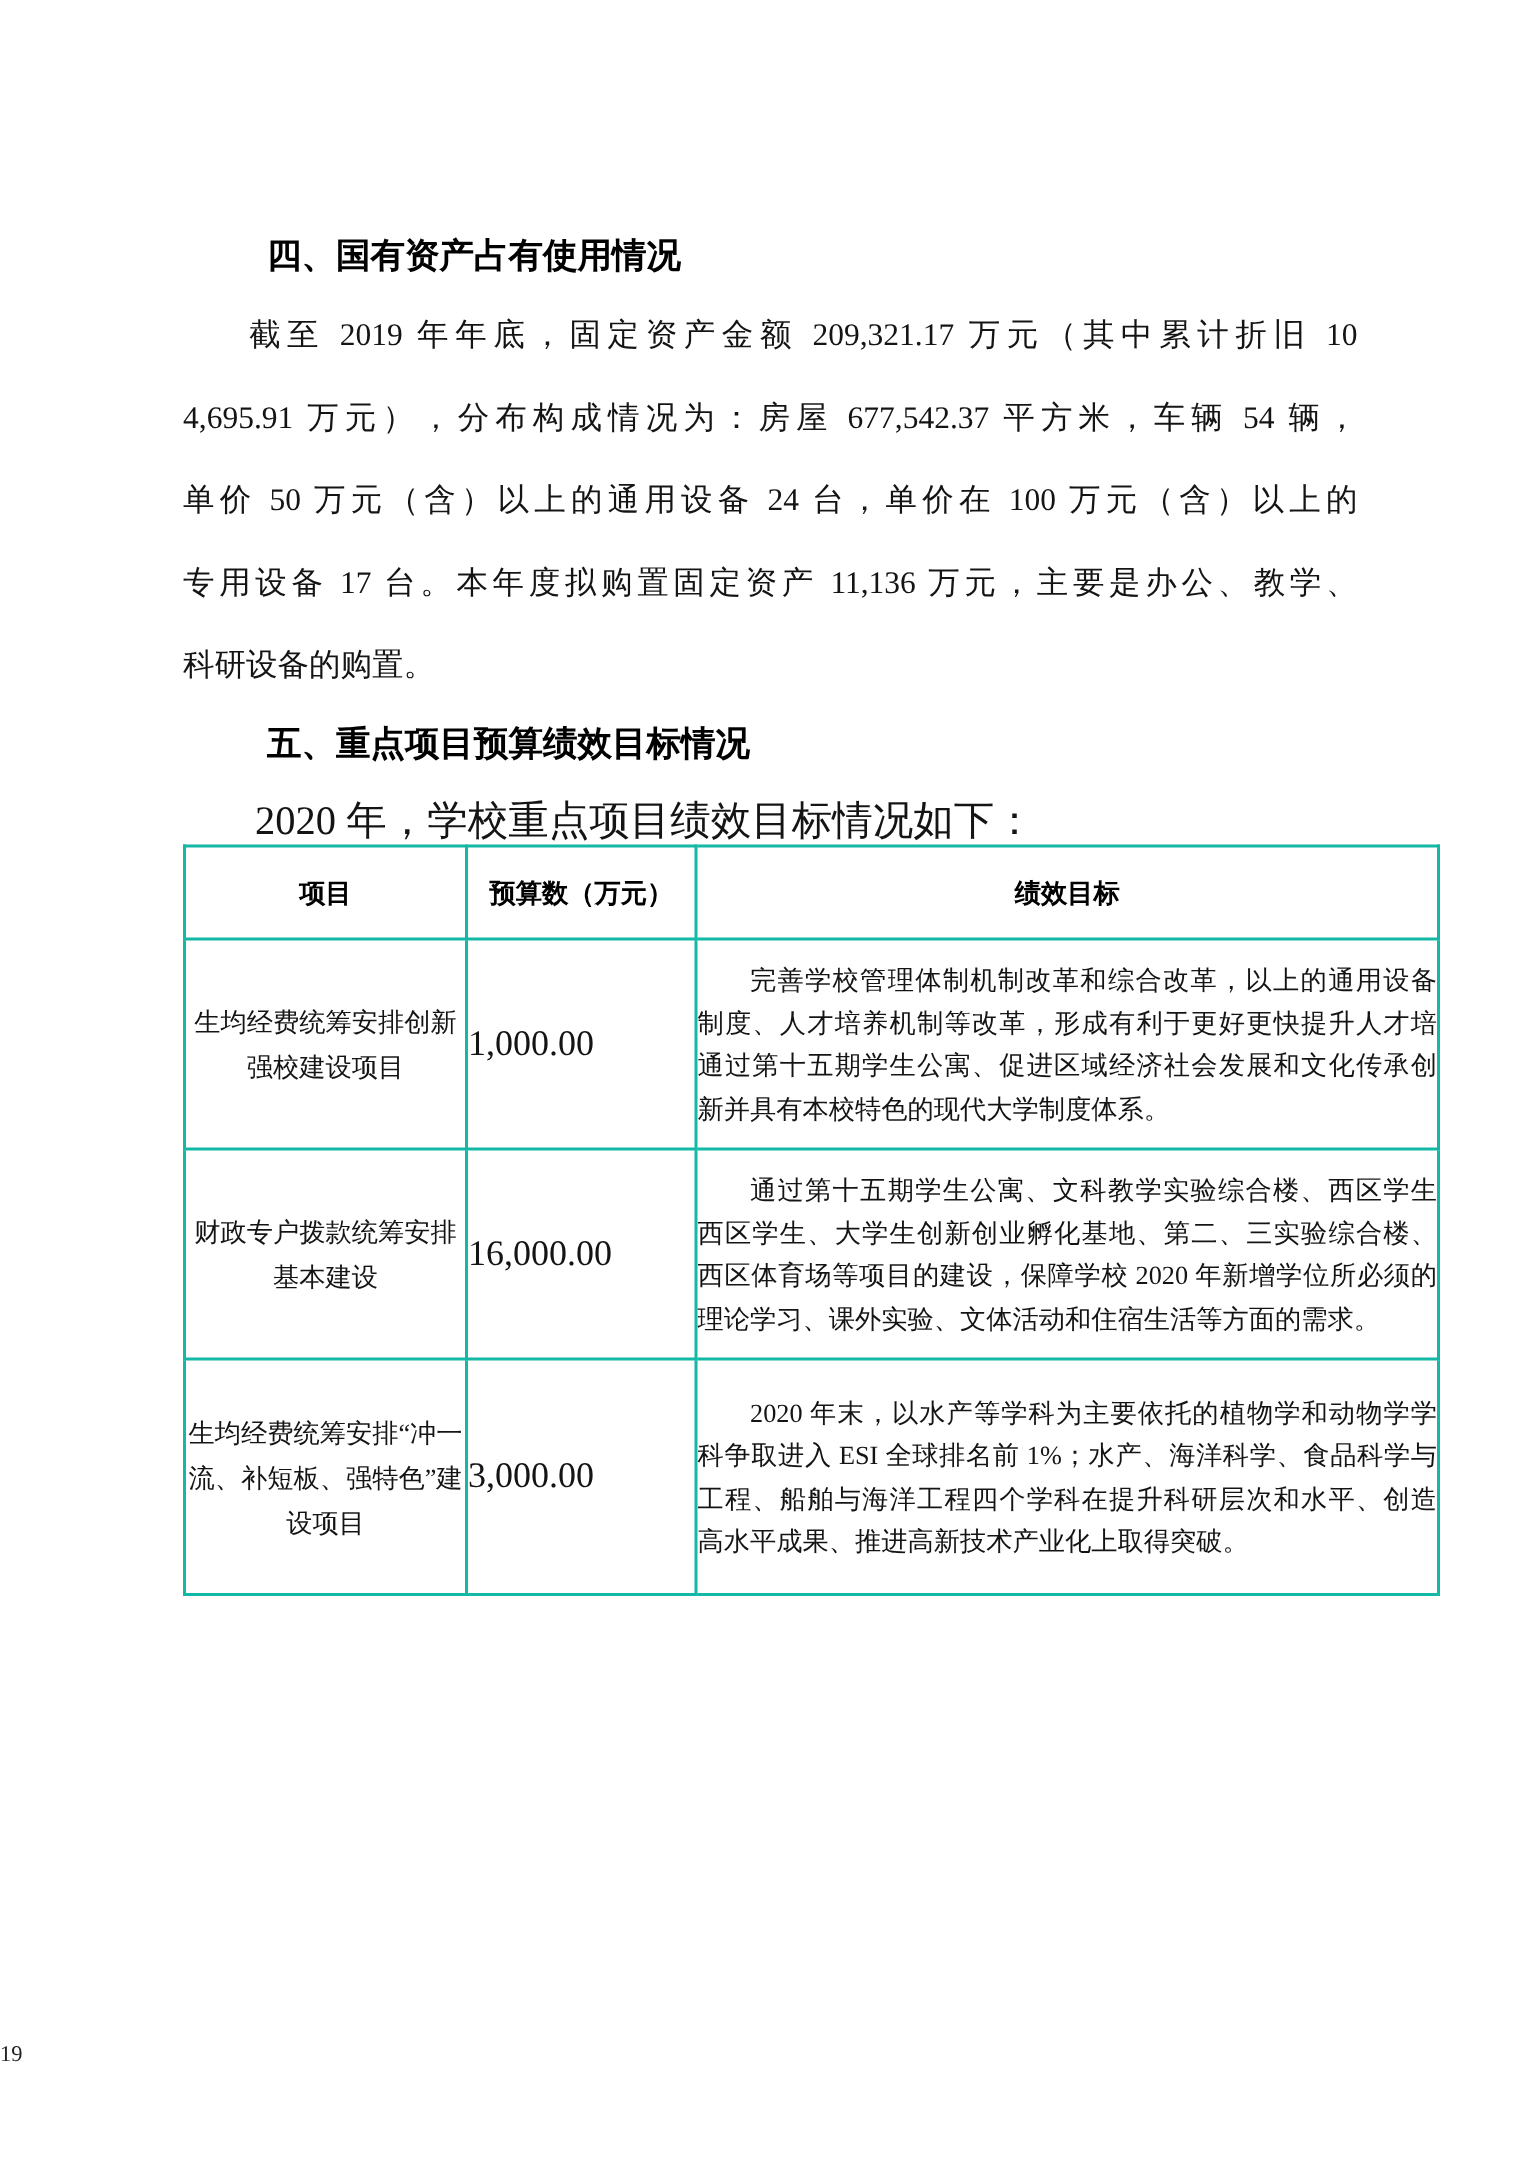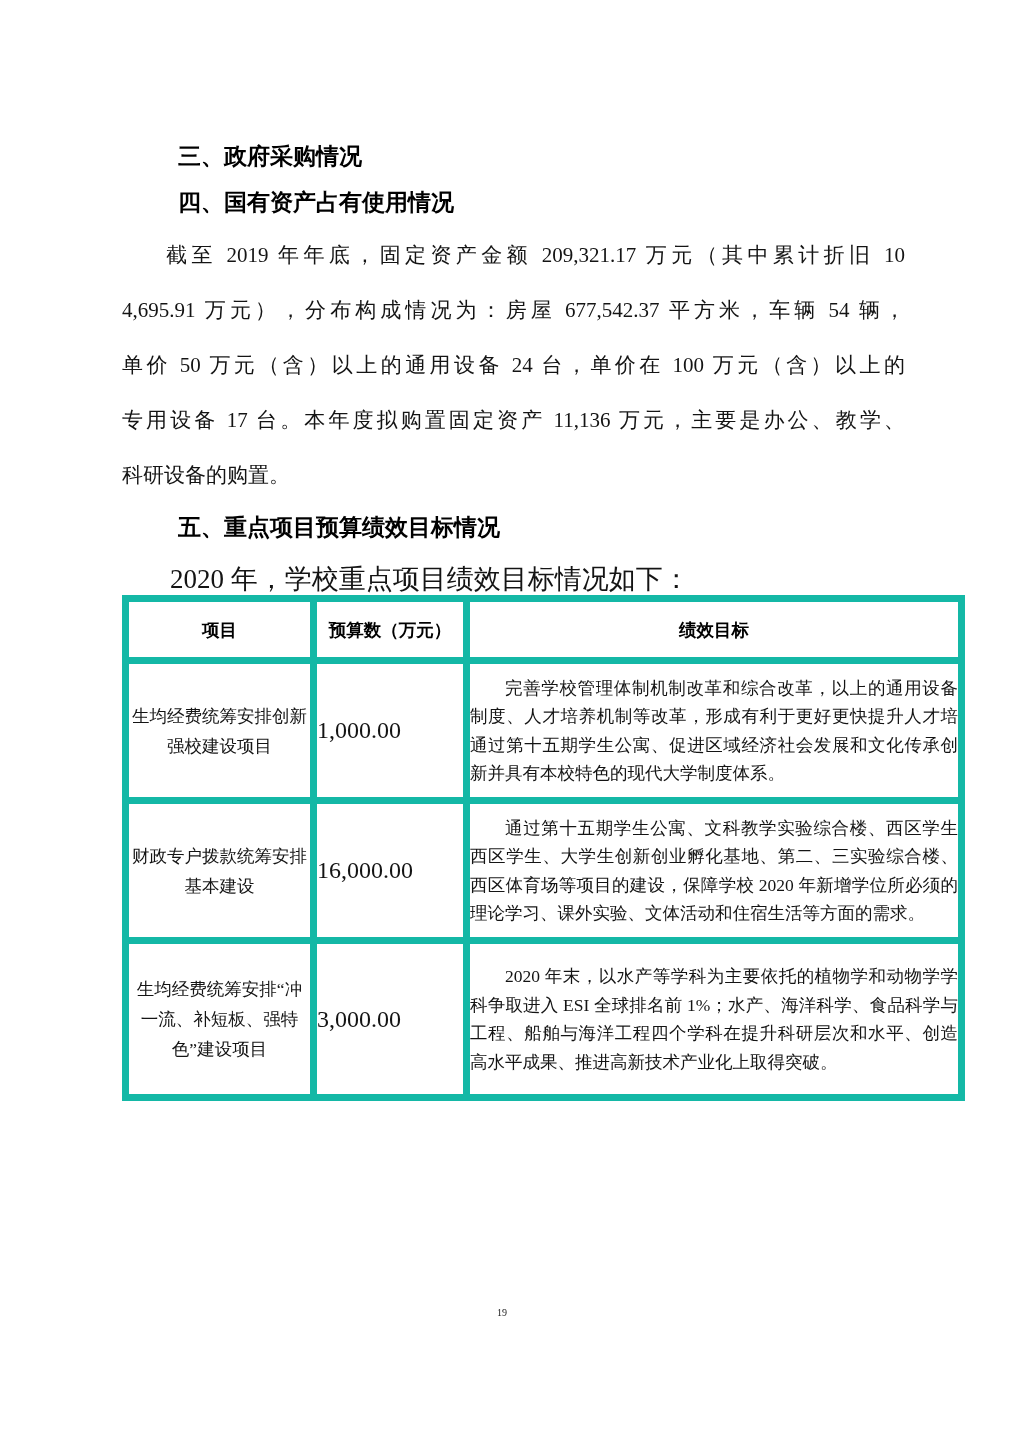--- a/index.html
+++ b/index.html
@@ -49,21 +49,21 @@
     color: #141414;
   }
   table.perf {
     border-collapse: collapse;
     table-layout: fixed;
     width: 836px;
     margin-top: -4px;
     background: #ffffff;
   }
   table.perf td, table.perf th {
-    border: 7px solid #14b8a6;
+    border: 2px solid #14b8a6;
     box-sizing: border-box;
     padding: 0;
   }
   col.c1 { width: 188px; }
   col.c2 { width: 153px; }
   col.c3 { width: 495px; }
   tr.hdr { height: 62px; }
   tr.r1 { height: 140px; }
   tr.r2 { height: 140px; }
   tr.r3 { height: 157px; }
@@ -99,33 +99,32 @@
     font-size: 17.5px;
     line-height: 28.5px;
     text-align: justify;
     color: #141414;
   }
   .gl.jl { text-align-last: justify; }
   .gl.ind { text-indent: 35px; }
   .pageno {
     position: absolute;
     left: 0;
-    top: 1307px;
+    top: 1362px;
     width: 1004px;
-    text-align: center;
-    font-size: 10px;
+    text-align: left;
+    font-size: 15px;
     color: #222222;
   }
 </style>
 </head>
 <body>
 
 <div class="page">
 
-  <h2 class="h">三、政府采购情况</h2>
 
   <h2 class="h h2">四、国有资产占有使用情况</h2>
   <div class="para p2">
     <div class="bl ind jl">截至 2019 年年底，固定资产金额 209,321.17 万元（其中累计折旧 10</div>
     <div class="bl jl">4,695.91 万元），分布构成情况为：房屋 677,542.37 平方米，车辆 54 辆，</div>
     <div class="bl jl">单价 50 万元（含）以上的通用设备 24 台，单价在 100 万元（含）以上的</div>
     <div class="bl jl">专用设备 17 台。本年度拟购置固定资产 11,136 万元，主要是办公、教学、</div>
     <div class="bl">科研设备的购置。</div>
   </div>
 

